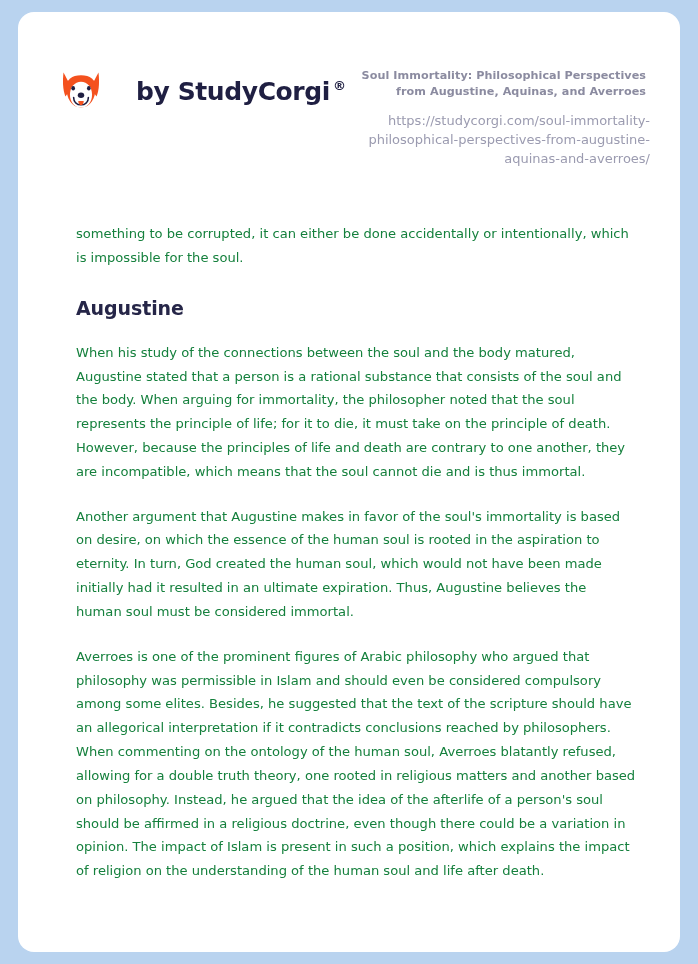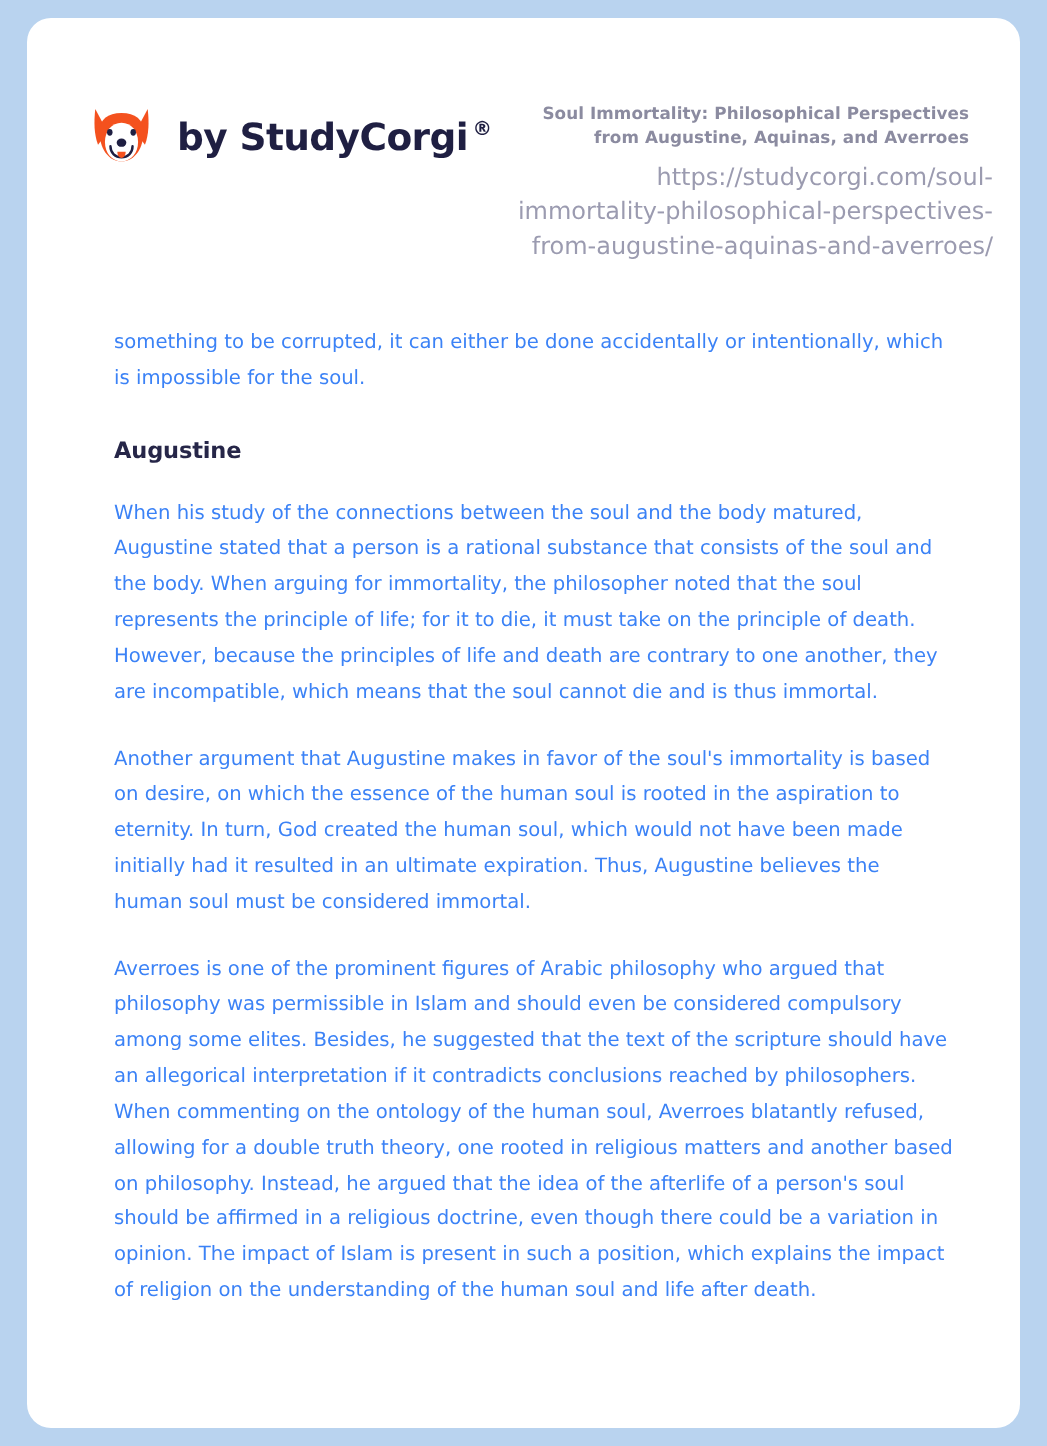--- a/index.html
+++ b/index.html
@@ -27,21 +27,21 @@
   
   .doc-header {
     display: flex;
     align-items: flex-start;
     justify-content: space-between;
     padding: 48px 18px 0 40px;
   }
   .brand {
     display: flex;
     align-items: center;
-    gap: 14px;
+    gap: 32px;
     padding-top: 8px;
     flex: 0 0 auto;
   }
   .corgi-logo {
     width: 46px;
     height: 46px;
     display: block;
     flex: 0 0 auto;
   }
   .brand-word {
@@ -68,43 +68,43 @@
   }
   .doc-title {
     font-size: 11.2px;
     font-weight: bold;
     color: #8b8ba0;
     line-height: 1.42;
     letter-spacing: 0.05px;
     margin: 0 16px 6px 0;
   }
   .doc-url {
-    font-size: 16px;
+    font-size: 13px;
     color: #9b9bb0;
     line-height: 1.45;
-    margin: 0;
+    margin: 12px;
     word-break: break-word;
   }
   
   .doc-body {
     padding: 0 44px 0 58px;
     margin-top: 42px;
   }
   .para {
     font-size: 13.1px;
     line-height: 1.82;
-    color: #3b82f6;
+    color: #15803d;
     margin: 0 0 21px 0;
     text-align: left;
   }
   .para:last-child {
     margin-bottom: 0;
   }
   .section-heading {
-    font-size: 15px;
+    font-size: 19px;
     font-weight: bold;
     color: #262648;
     margin: 28px 0 20px 0;
     line-height: 1.3;
     letter-spacing: -0.1px;
   }
   .section-heading.first {
     margin-top: 26px;
   }
 </style>

